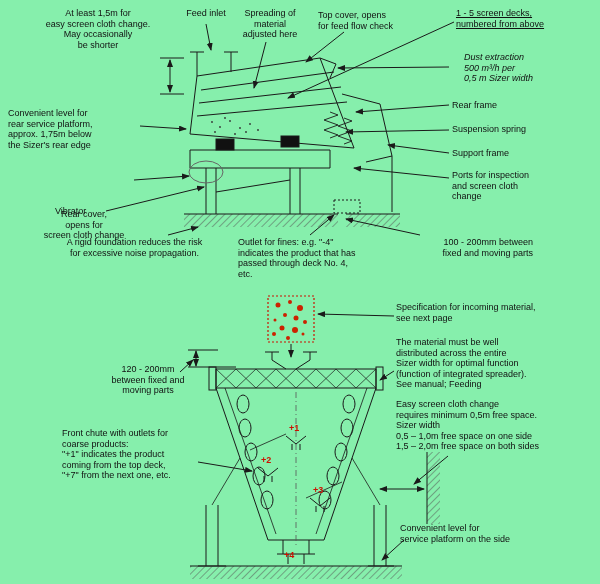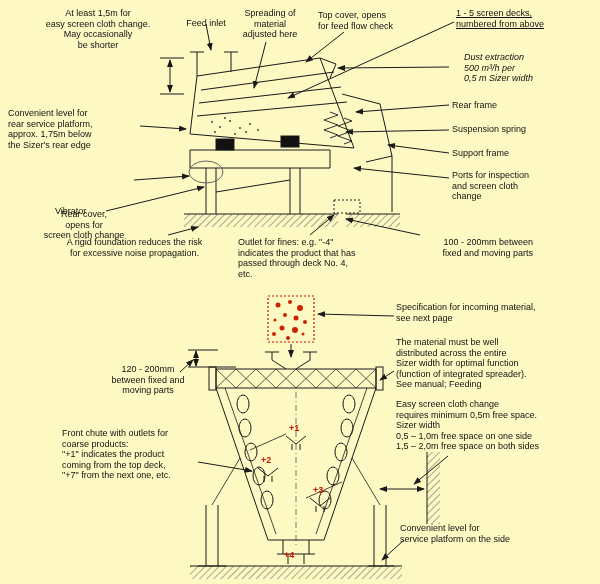--- a/index.html
+++ b/index.html
@@ -1,16 +1,16 @@
 <!DOCTYPE html>
 <html><head>
 <meta charset="utf-8">
 <style>
   html,body{margin:0;padding:0;background:#fff;}
-  #page{position:relative;width:600px;height:584px;background:#fef9c3;overflow:hidden;
+  #page{position:relative;width:600px;height:584px;background:#86efac;overflow:hidden;
         font-family:"Liberation Sans", sans-serif;color:#111;}
   svg{position:absolute;left:0;top:0;}
   .label{position:absolute;font-size:9px;line-height:1.18;white-space:pre-line;color:#111;}
   .c{text-align:center;}
   .marker{position:absolute;font-size:9px;font-weight:bold;color:#cc1100;}
 </style>
 </head>
 <body>
 
 <div id="page">
@@ -169,21 +169,21 @@
       <path d="M196,351 V366" marker-start="url(#ah)" marker-end="url(#ah)"></path>
       <path d="M188,350 H218 M188,367 H236"></path>
       <path d="M380,489 H424" marker-start="url(#ah)" marker-end="url(#ah)"></path>
     </g>
   </svg>
 
   <div class="label c" style="left:28px;top:8px;width:140px;">At least 1,5m for
 easy screen cloth change.
 May occasionally
 be shorter</div>
-  <div class="label c" style="left:178px;top:18px;width:56px;">Feed inlet</div>
+  <div class="label c" style="left:178px;top:8px;width:56px;">Feed inlet</div>
   <div class="label c" style="left:232px;top:8px;width:76px;">Spreading of
 material
 adjusted here</div>
   <div class="label" style="left:318px;top:10px;width:110px;">Top cover, opens
 for feed flow check</div>
   <div class="label" style="left:456px;top:8px;width:130px;text-decoration:underline;">1 - 5 screen decks,
 numbered from above</div>
   <div class="label" style="left:464px;top:52px;width:125px;font-style:italic;">Dust extraction
 500 m³/h per
 0,5 m Sizer width</div>

